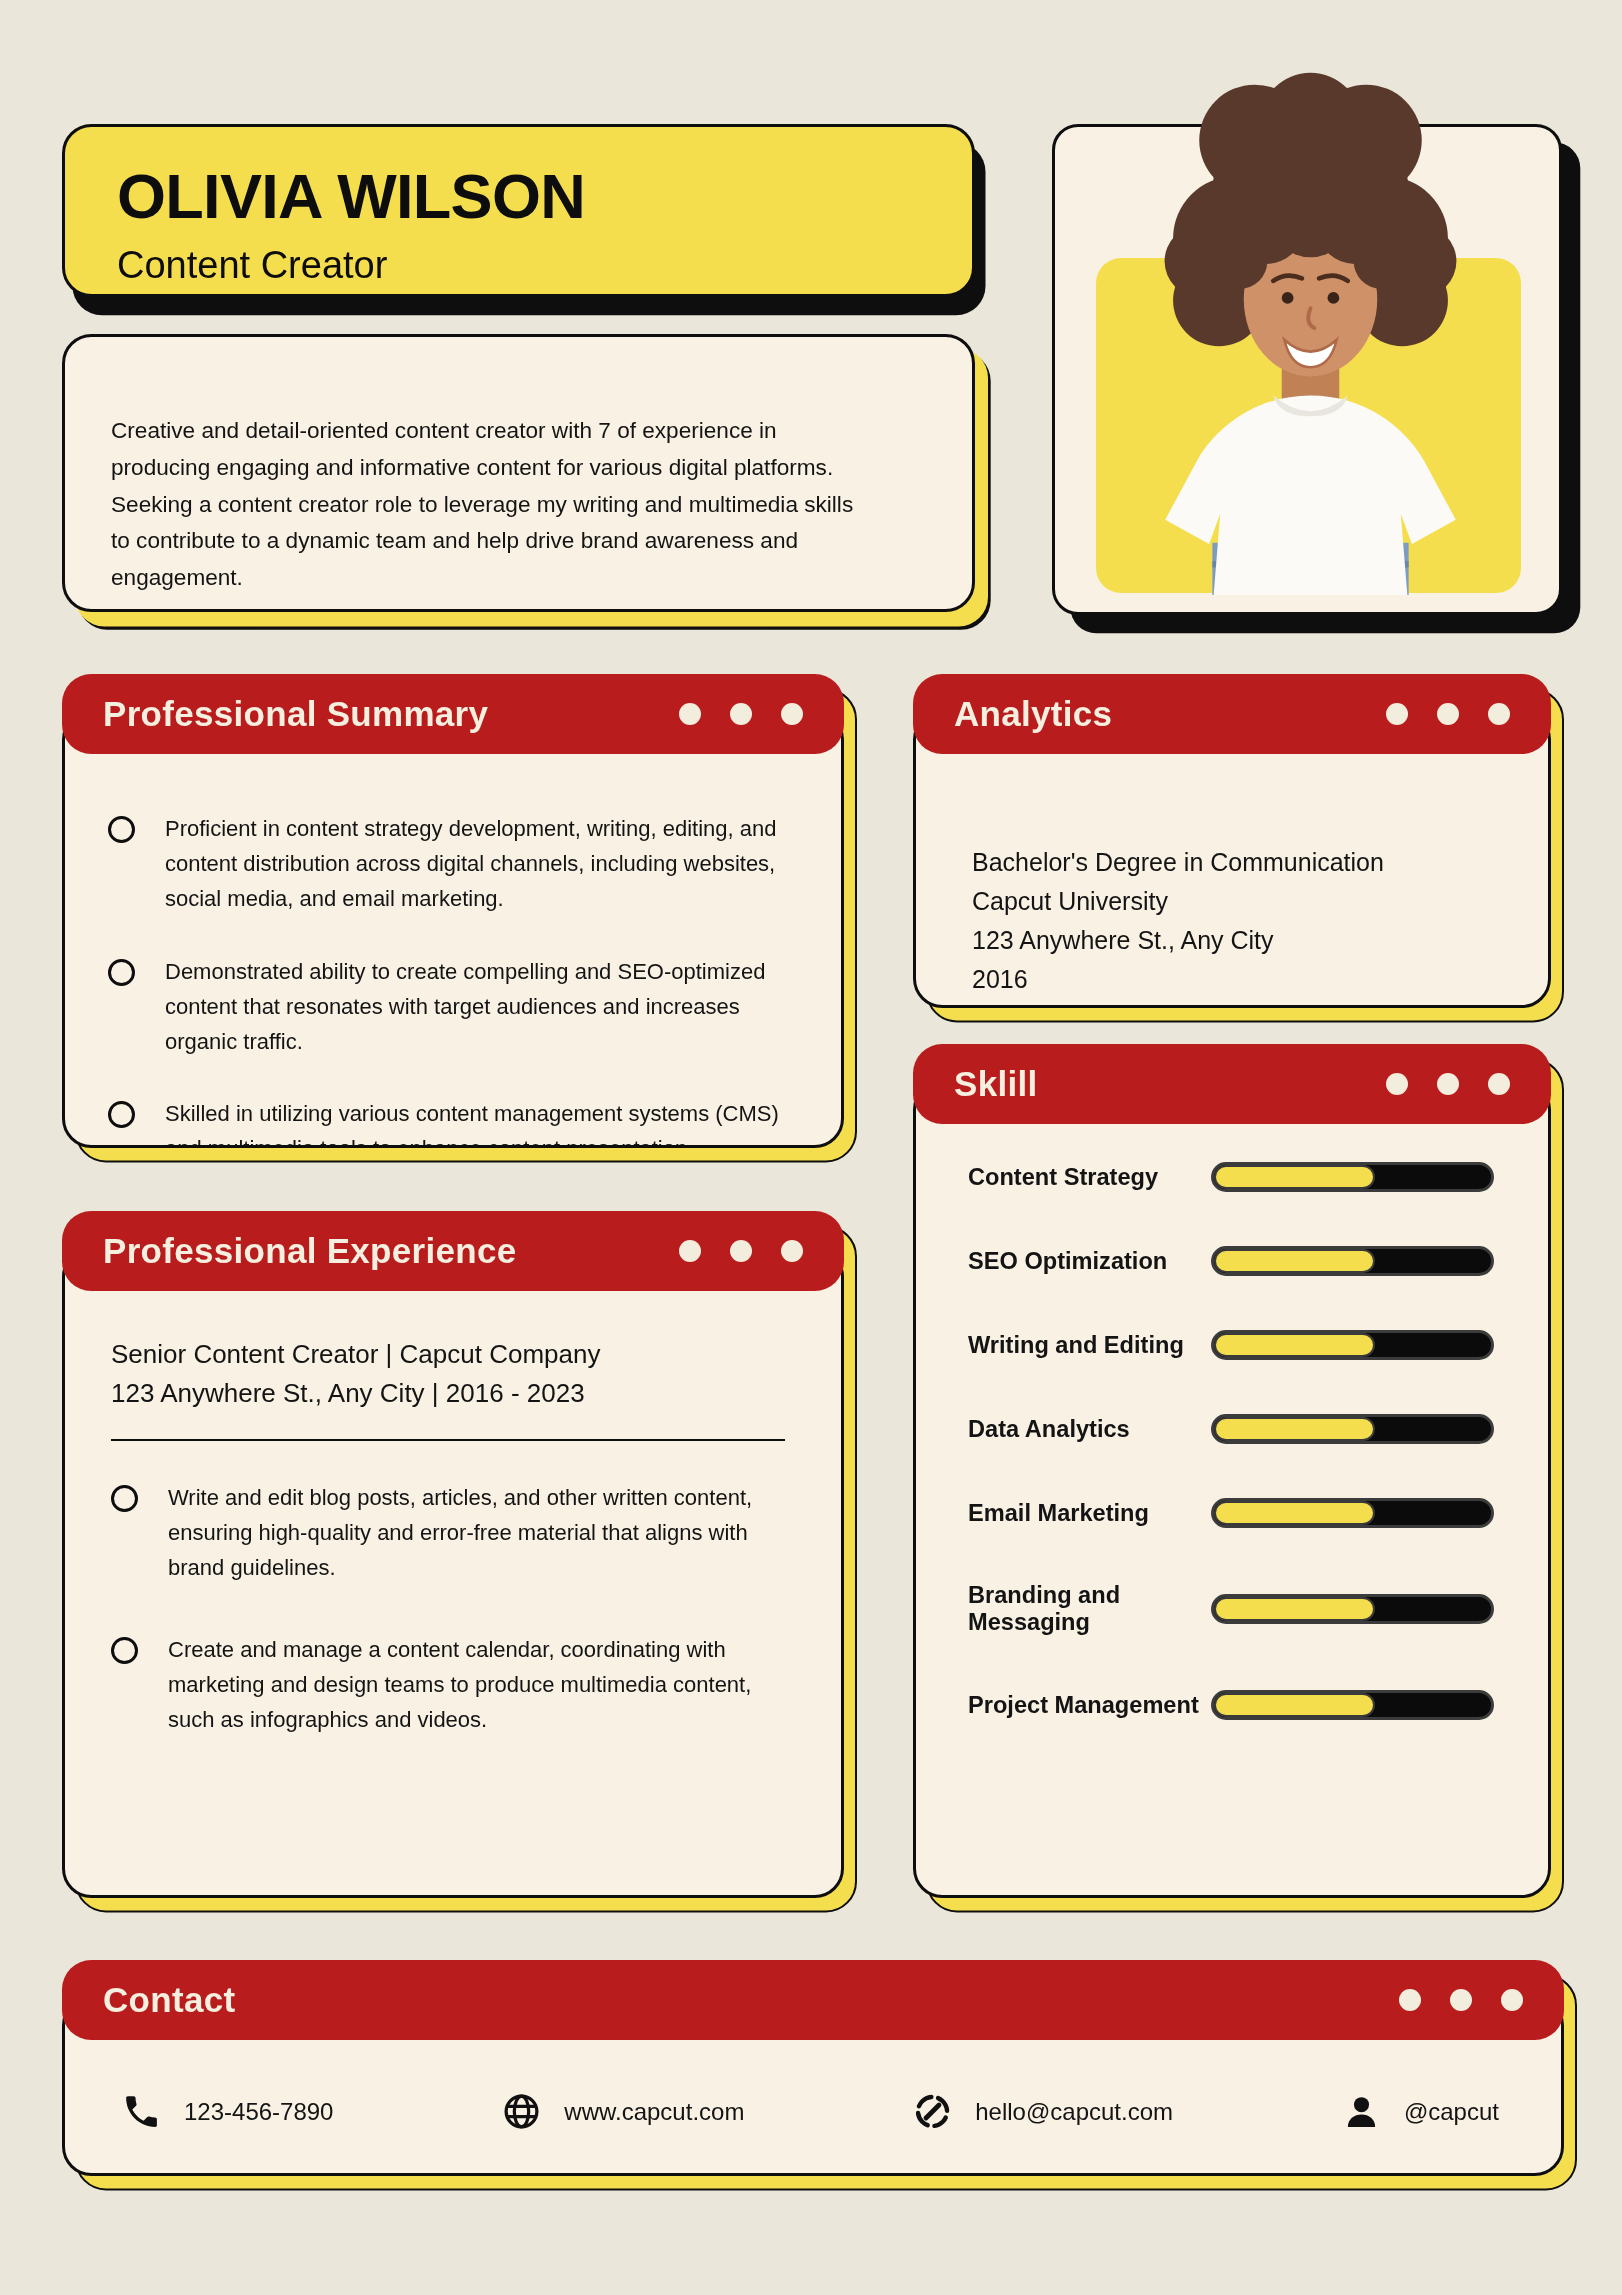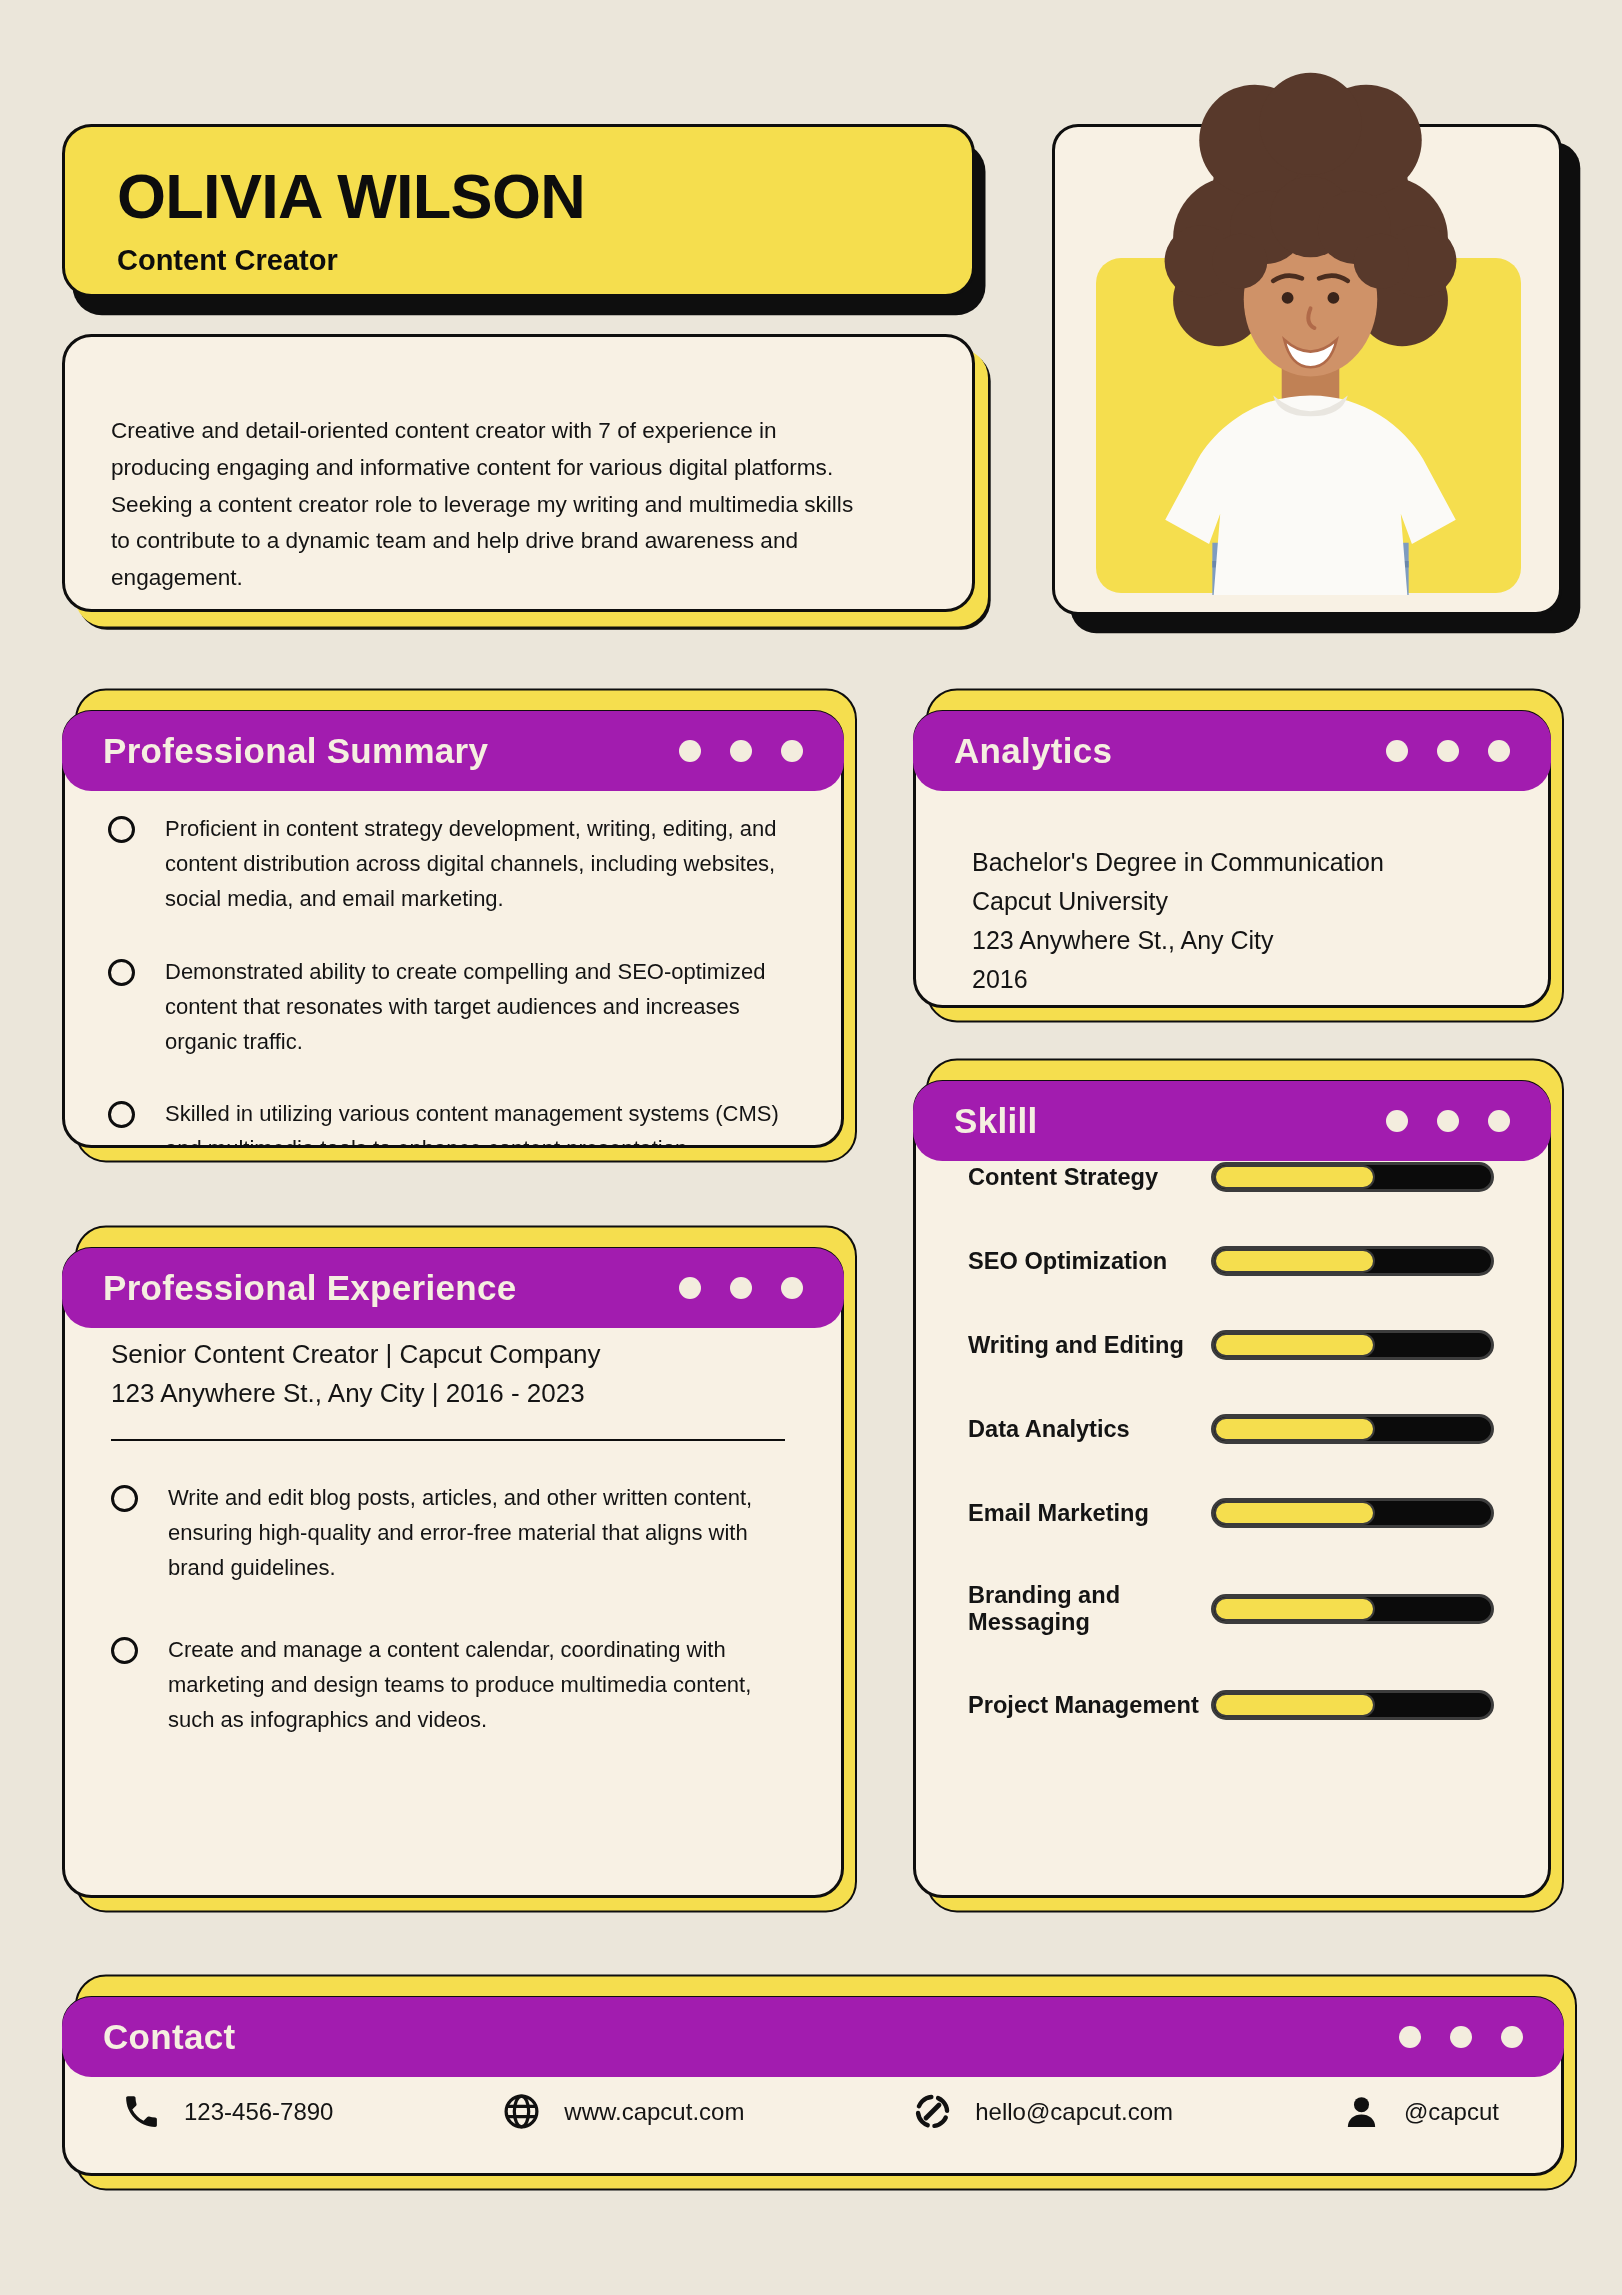--- a/index.html
+++ b/index.html
@@ -10,21 +10,21 @@
   }
 
   
   .hero {
     position:absolute; left:62px; top:124px; width:913px; height:173px;
     background:#F5DE4E; border:3.9px solid #0e0e0e; border-radius:29.4px;
     box-shadow:10.5px 18.3px 0 0 #0e0e0e; box-sizing:border-box;
     padding:33px 39px 0 52px;
   }
   .hero-name { margin:0; font-size:63px; font-weight:900; letter-spacing:-0.7px; color:#0d0d0d; }
-  .hero-role { margin:11.8px 0 0; font-size:29px; font-weight:700; color:#0d0d0d; }
+  .hero-role { margin:11.8px 0 0; font-size:38px; font-weight:400; color:#0d0d0d; }
 
   
   .photo-card {
     position:absolute; left:1052px; top:124px; width:510px; height:491px;
     background:#F8F1E4; border:3.9px solid #0e0e0e; border-radius:26px;
     box-shadow:18.3px 18.3px 0 0 #0e0e0e; box-sizing:border-box;
   }
   .photo-yellow {
     position:absolute; left:41px; top:131px; width:425px; height:335px;
     background:#F5DE4E; border-radius:25px;
@@ -46,22 +46,22 @@
     content:""; position:absolute; inset:0; transform:translate(13px,14.4px);
     background:#F5DE4E; border:2.6px solid #0e0e0e; border-radius:31px; z-index:0;
   }
   .win-body {
     position:absolute; left:0; right:0; top:36px; bottom:0; z-index:1;
     background:#F8F1E4; border:3.3px solid #0e0e0e; border-radius:29.4px;
     box-sizing:border-box; overflow:hidden;
   }
   .win-header {
     position:absolute; left:0; right:0; top:0; height:80px; z-index:2;
-    background:#a21caf; border-radius:29.4px;
-    display:flex; align-items:center; padding:0 41px; box-sizing:border-box;margin-top:37px;
+    background:#b91c1c; border-radius:29.4px;
+    display:flex; align-items:center; padding:0 41px; box-sizing:border-box;
   }
   .win-title { margin:0; font-size:35px; font-weight:700; color:#F5EFE0; letter-spacing:0.3px; }
   .win-dots { margin-left:auto; display:flex; gap:29px; }
   .dot { width:22px; height:22px; border-radius:50%; background:#F3EDDE; }
 
   .pos-summary    { left:62px;   top:674px; width:782px; height:474px; }
   .pos-experience { left:62px;   top:1211px; width:782px; height:687px; }
   .pos-education  { left:913px; top:674px; width:638px;  height:334px; }
   .pos-skills     { left:913px; top:1044px; width:638px;  height:854px; }
   .pos-contact    { left:62px;   top:1960px; width:1502px; height:216px; }

